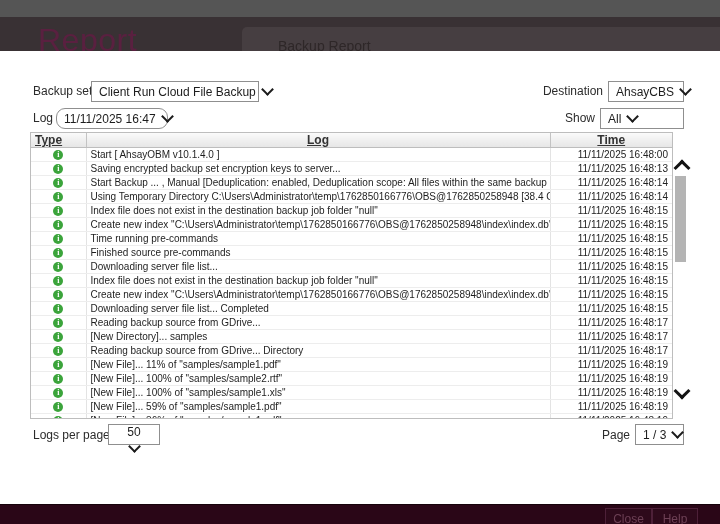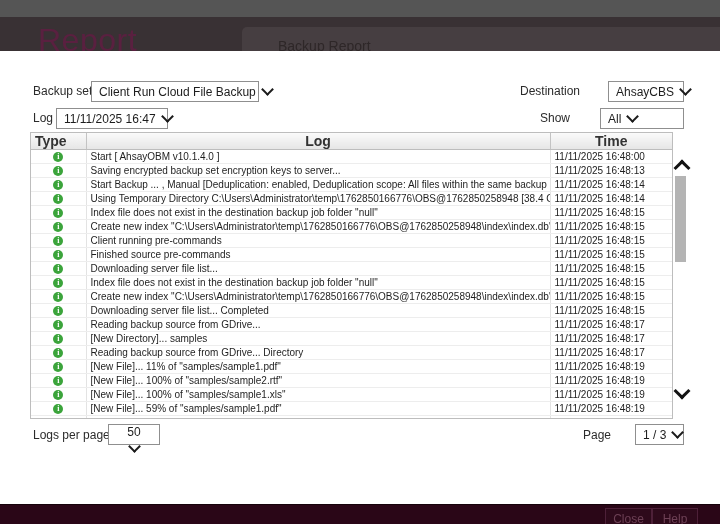--- a/index.html
+++ b/index.html
@@ -7,38 +7,38 @@
 
   
   .underlay-top{position:absolute;left:0;top:0;width:720px;height:34px;background:#393134;overflow:hidden;}
   .underlay-panel{position:absolute;left:242px;top:10px;right:0;height:24px;background:#463e41;border-radius:5px 0 0 0;}
   .report-title{position:absolute;left:38px;top:5px;font-size:32px;font-weight:500;letter-spacing:.5px;color:#5a2040;}
   .tab-label{position:absolute;left:278px;top:21px;font-size:14px;font-weight:400;color:#2e2728;}
 
   
   .dialog{position:absolute;left:0;top:34px;width:720px;height:453px;background:#ffffff;}
   .lbl{position:absolute;height:21px;line-height:21px;font-size:12px;color:#2b2b2b;white-space:nowrap;}
-  .lbl.r{text-align:left;}
+  .lbl.r{text-align:right;}
   .sel{position:absolute;box-sizing:border-box;height:21px;display:flex;align-items:center;gap:7px;
        border:1px solid #8f8f8f;background:#fff;padding:0 7px;font-size:12px;color:#1d1d1d;
        white-space:nowrap;cursor:default;}
   .sel.spread{}
   .chev{width:7px;height:7px;border-right:2.4px solid #1b1b1b;border-bottom:2.4px solid #1b1b1b;
         transform:rotate(45deg);margin-top:-4px;flex:0 0 auto;}
 
   
   .table-wrap{position:absolute;left:30px;top:81px;width:643px;height:287px;overflow:hidden;
               border:1px solid #bdbdbd;box-sizing:border-box;}
   table.logs{border-collapse:collapse;table-layout:fixed;width:641px;}
-  table.logs th{height:14px;background:linear-gradient(#fafafa,#e6e6e6);font-size:14px;font-weight:600;color:#333;
-                border-right:1px solid #c3c3c3;border-bottom:1px solid #bdbdbd;padding:0 4px;text-align:center;}
+  table.logs th{height:14px;background:linear-gradient(#fafafa,#e6e6e6);font-size:12px;font-weight:600;color:#333;
+                border-right:1px solid #c3c3c3;border-bottom:1px solid #bdbdbd;padding:0 4px;text-align:center;text-decoration:underline;}
   table.logs th.type-h{text-align:left;}
   table.logs td{height:13px;font-size:10px;color:#1e1e1e;padding:0 4px;border-right:1px solid #e3e3e3;
                 border-bottom:1px solid #ededed;white-space:nowrap;overflow:hidden;}
-  table.logs td.time{color:#222;}
+  table.logs td.time{text-align:right;color:#222;}
   table.logs th:last-child,table.logs td:last-child{border-right:none;}
   .info-icon{display:block;width:10px;height:10px;margin:1px auto;border-radius:50%;
              font:bold 8px/10px "Liberation Serif",serif;text-align:center;color:#fff;}
 
   
   .scrollbar{position:absolute;left:673px;top:81px;width:17px;height:287px;}
   .sb-arrow{position:absolute;left:3px;width:9px;height:9px;border-right:3px solid #121212;border-bottom:3px solid #121212;}
   .sb-up{top:30px;transform:rotate(-135deg);}
   .sb-down{top:253px;transform:rotate(45deg);}
   .sb-thumb{position:absolute;left:2px;top:44px;width:11px;height:86px;background:#b4b4b4;}
@@ -75,21 +75,21 @@
       <span>Client Run Cloud File Backup</span>
       <span class="chev"></span>
     </div>
     <div class="lbl r" style="left:520px;top:30px;width:83px;">Destination</div>
     <div class="sel spread" style="left:608px;top:30px;width:76px;">
       <span>AhsayCBS</span>
       <span class="chev"></span>
     </div>
 
     <div class="lbl" style="left:33px;top:57px;">Log</div>
-    <div class="sel" style="left:56px;top:57px;width:112px;">
+    <div class="sel" style="left:56px;top:57px;width:112px;border-radius:9px;">
       <span>11/11/2025 16:47</span>
       <span class="chev"></span>
     </div>
     <div class="lbl r" style="left:540px;top:57px;width:55px;">Show</div>
     <div class="sel spread" style="left:600px;top:57px;width:84px;">
       <span>All</span>
       <span class="chev"></span>
     </div>
 
     <div class="table-wrap">
@@ -146,21 +146,21 @@
               <td>
                 <span class="info-icon" style="background: rgb(59, 164, 59);">i</span>
               </td>
               <td>Create new index "C:\Users\Administrator\temp\1762850166776\OBS@1762850258948\index\index.db" since no valid in...</td>
               <td class="time">11/11/2025 16:48:15</td>
             </tr>
             <tr>
               <td>
                 <span class="info-icon" style="background: rgb(59, 164, 59);">i</span>
               </td>
-              <td>Client running pre-commands</td>
+              <td>Time running pre-commands</td>
               <td class="time">11/11/2025 16:48:15</td>
             </tr>
             <tr>
               <td>
                 <span class="info-icon" style="background: rgb(59, 164, 59);">i</span>
               </td>
               <td>Finished source pre-commands</td>
               <td class="time">11/11/2025 16:48:15</td>
             </tr>
             <tr>

